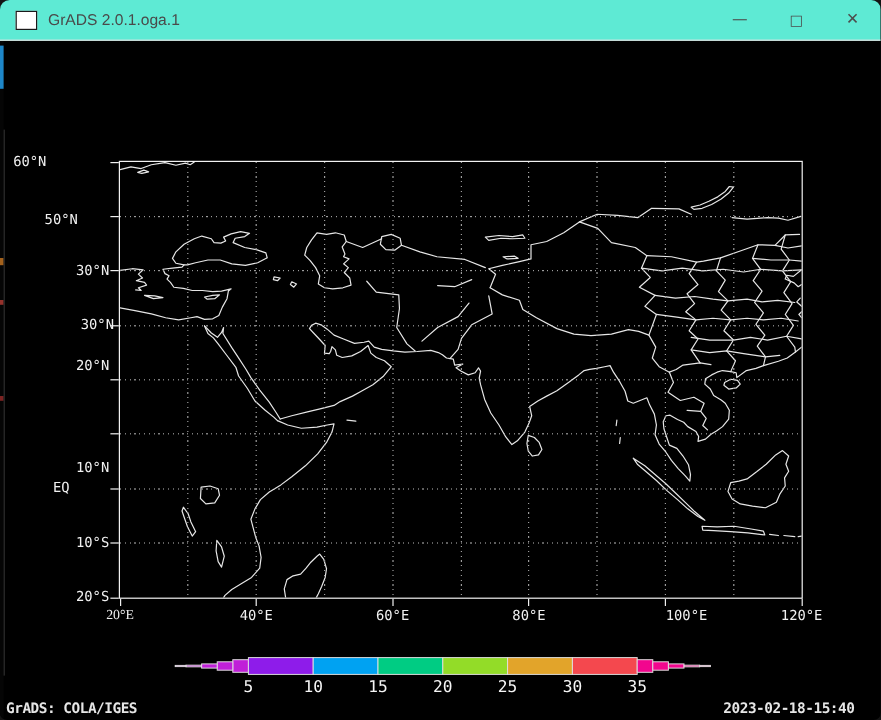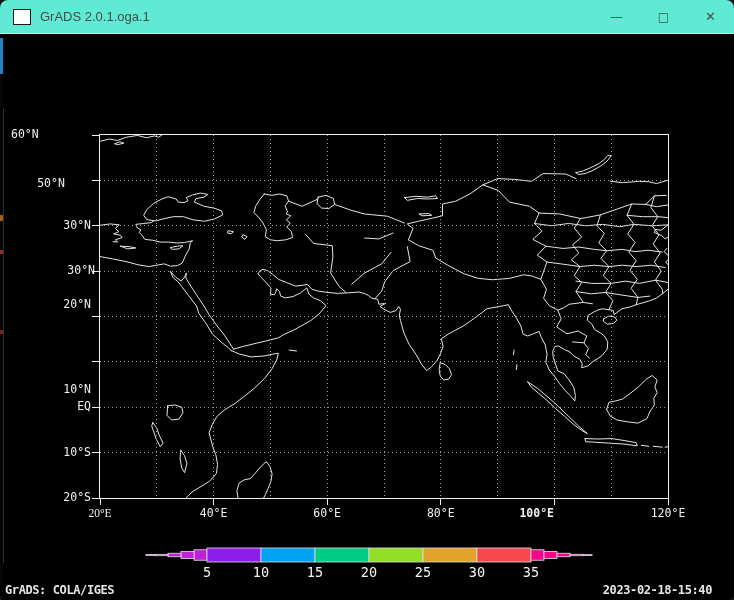--- a/index.html
+++ b/index.html
@@ -196,34 +196,34 @@
     <div style="position: absolute; left: 100px; top: 179.875px; width: 568px; height: 1px; background: repeating-linear-gradient(to right, rgb(157, 157, 157) 0px, rgb(157, 157, 157) 1px, transparent 1px, transparent 4px);"></div>
     <div style="position: absolute; left: 99.5px; top: 499px; width: 1px; height: 6px; background: rgb(240, 240, 240);"></div>
     <div class="axis-label" style="position: absolute; left: 65px; top: 506px; width: 70px; text-align: center; font-family: Liberation Serif, serif;">20°E</div>
     <div style="position: absolute; left: 213.1px; top: 499px; width: 1px; height: 6px; background: rgb(240, 240, 240);"></div>
     <div class="axis-label" style="position: absolute; left: 178.6px; top: 506px; width: 70px; text-align: center;">40°E</div>
     <div style="position: absolute; left: 326.7px; top: 499px; width: 1px; height: 6px; background: rgb(240, 240, 240);"></div>
     <div class="axis-label" style="position: absolute; left: 292.2px; top: 506px; width: 70px; text-align: center;">60°E</div>
     <div style="position: absolute; left: 440.3px; top: 499px; width: 1px; height: 6px; background: rgb(240, 240, 240);"></div>
     <div class="axis-label" style="position: absolute; left: 405.8px; top: 506px; width: 70px; text-align: center;">80°E</div>
     <div style="position: absolute; left: 553.9px; top: 499px; width: 1px; height: 6px; background: rgb(240, 240, 240);"></div>
-    <div class="axis-label" style="position: absolute; left: 519.4px; top: 506px; width: 70px; text-align: left; font-weight: bold;">100°E</div>
+    <div class="axis-label" style="position: absolute; left: 519.4px; top: 506px; width: 70px; text-align: right;">100°E</div>
     <div style="position: absolute; left: 667.5px; top: 499px; width: 1px; height: 6px; background: rgb(240, 240, 240);"></div>
     <div class="axis-label" style="position: absolute; left: 633px; top: 506px; width: 70px; text-align: center;">120°E</div>
     <div style="position: absolute; left: 92px; top: 134.5px; width: 7px; height: 1px; background: rgb(240, 240, 240);"></div>
     <div class="axis-label" style="position: absolute; left: 11px; top: 127px; width: 80px; text-align: left;">60°N</div>
     <div style="position: absolute; left: 92px; top: 179.875px; width: 7px; height: 1px; background: rgb(240, 240, 240);"></div>
     <div class="axis-label" style="position: absolute; left: 11px; top: 176px; width: 80px; text-align: center;">50°N</div>
     <div style="position: absolute; left: 92px; top: 225.25px; width: 7px; height: 1px; background: rgb(240, 240, 240);"></div>
     <div class="axis-label" style="position: absolute; left: 11px; top: 217.75px; width: 80px; text-align: right;">30°N</div>
     <div style="position: absolute; left: 92px; top: 270.625px; width: 7px; height: 1px; background: rgb(240, 240, 240);"></div>
     <div class="axis-label" style="position: absolute; left: 15px; top: 263.125px; width: 80px; text-align: right;">30°N</div>
     <div style="position: absolute; left: 92px; top: 316px; width: 7px; height: 1px; background: rgb(240, 240, 240);"></div>
     <div class="axis-label" style="position: absolute; left: 11px; top: 297px; width: 80px; text-align: right;">20°N</div>
     <div style="position: absolute; left: 92px; top: 361.375px; width: 7px; height: 1px; background: rgb(240, 240, 240);"></div>
     <div class="axis-label" style="position: absolute; left: 11px; top: 353.875px; width: 80px; text-align: right; margin-top: 28px;">10°N</div>
     <div style="position: absolute; left: 92px; top: 406.75px; width: 7px; height: 1px; background: rgb(240, 240, 240);"></div>
-    <div class="axis-label" style="position: absolute; left: 11px; top: 399.25px; width: 80px; text-align: right;">EQ</div>
+    <div class="axis-label" style="position: absolute; left: 11px; top: 399.25px; width: 80px; text-align: center;">EQ</div>
     <div style="position: absolute; left: 92px; top: 452.125px; width: 7px; height: 1px; background: rgb(240, 240, 240);"></div>
     <div class="axis-label" style="position: absolute; left: 11px; top: 444.625px; width: 80px; text-align: right;">10°S</div>
     <div style="position: absolute; left: 92px; top: 497.5px; width: 7px; height: 1px; background: rgb(240, 240, 240);"></div>
     <div class="axis-label" style="position: absolute; left: 11px; top: 490px; width: 80px; text-align: right;">20°S</div>
   </div>
 
 </body></html>

